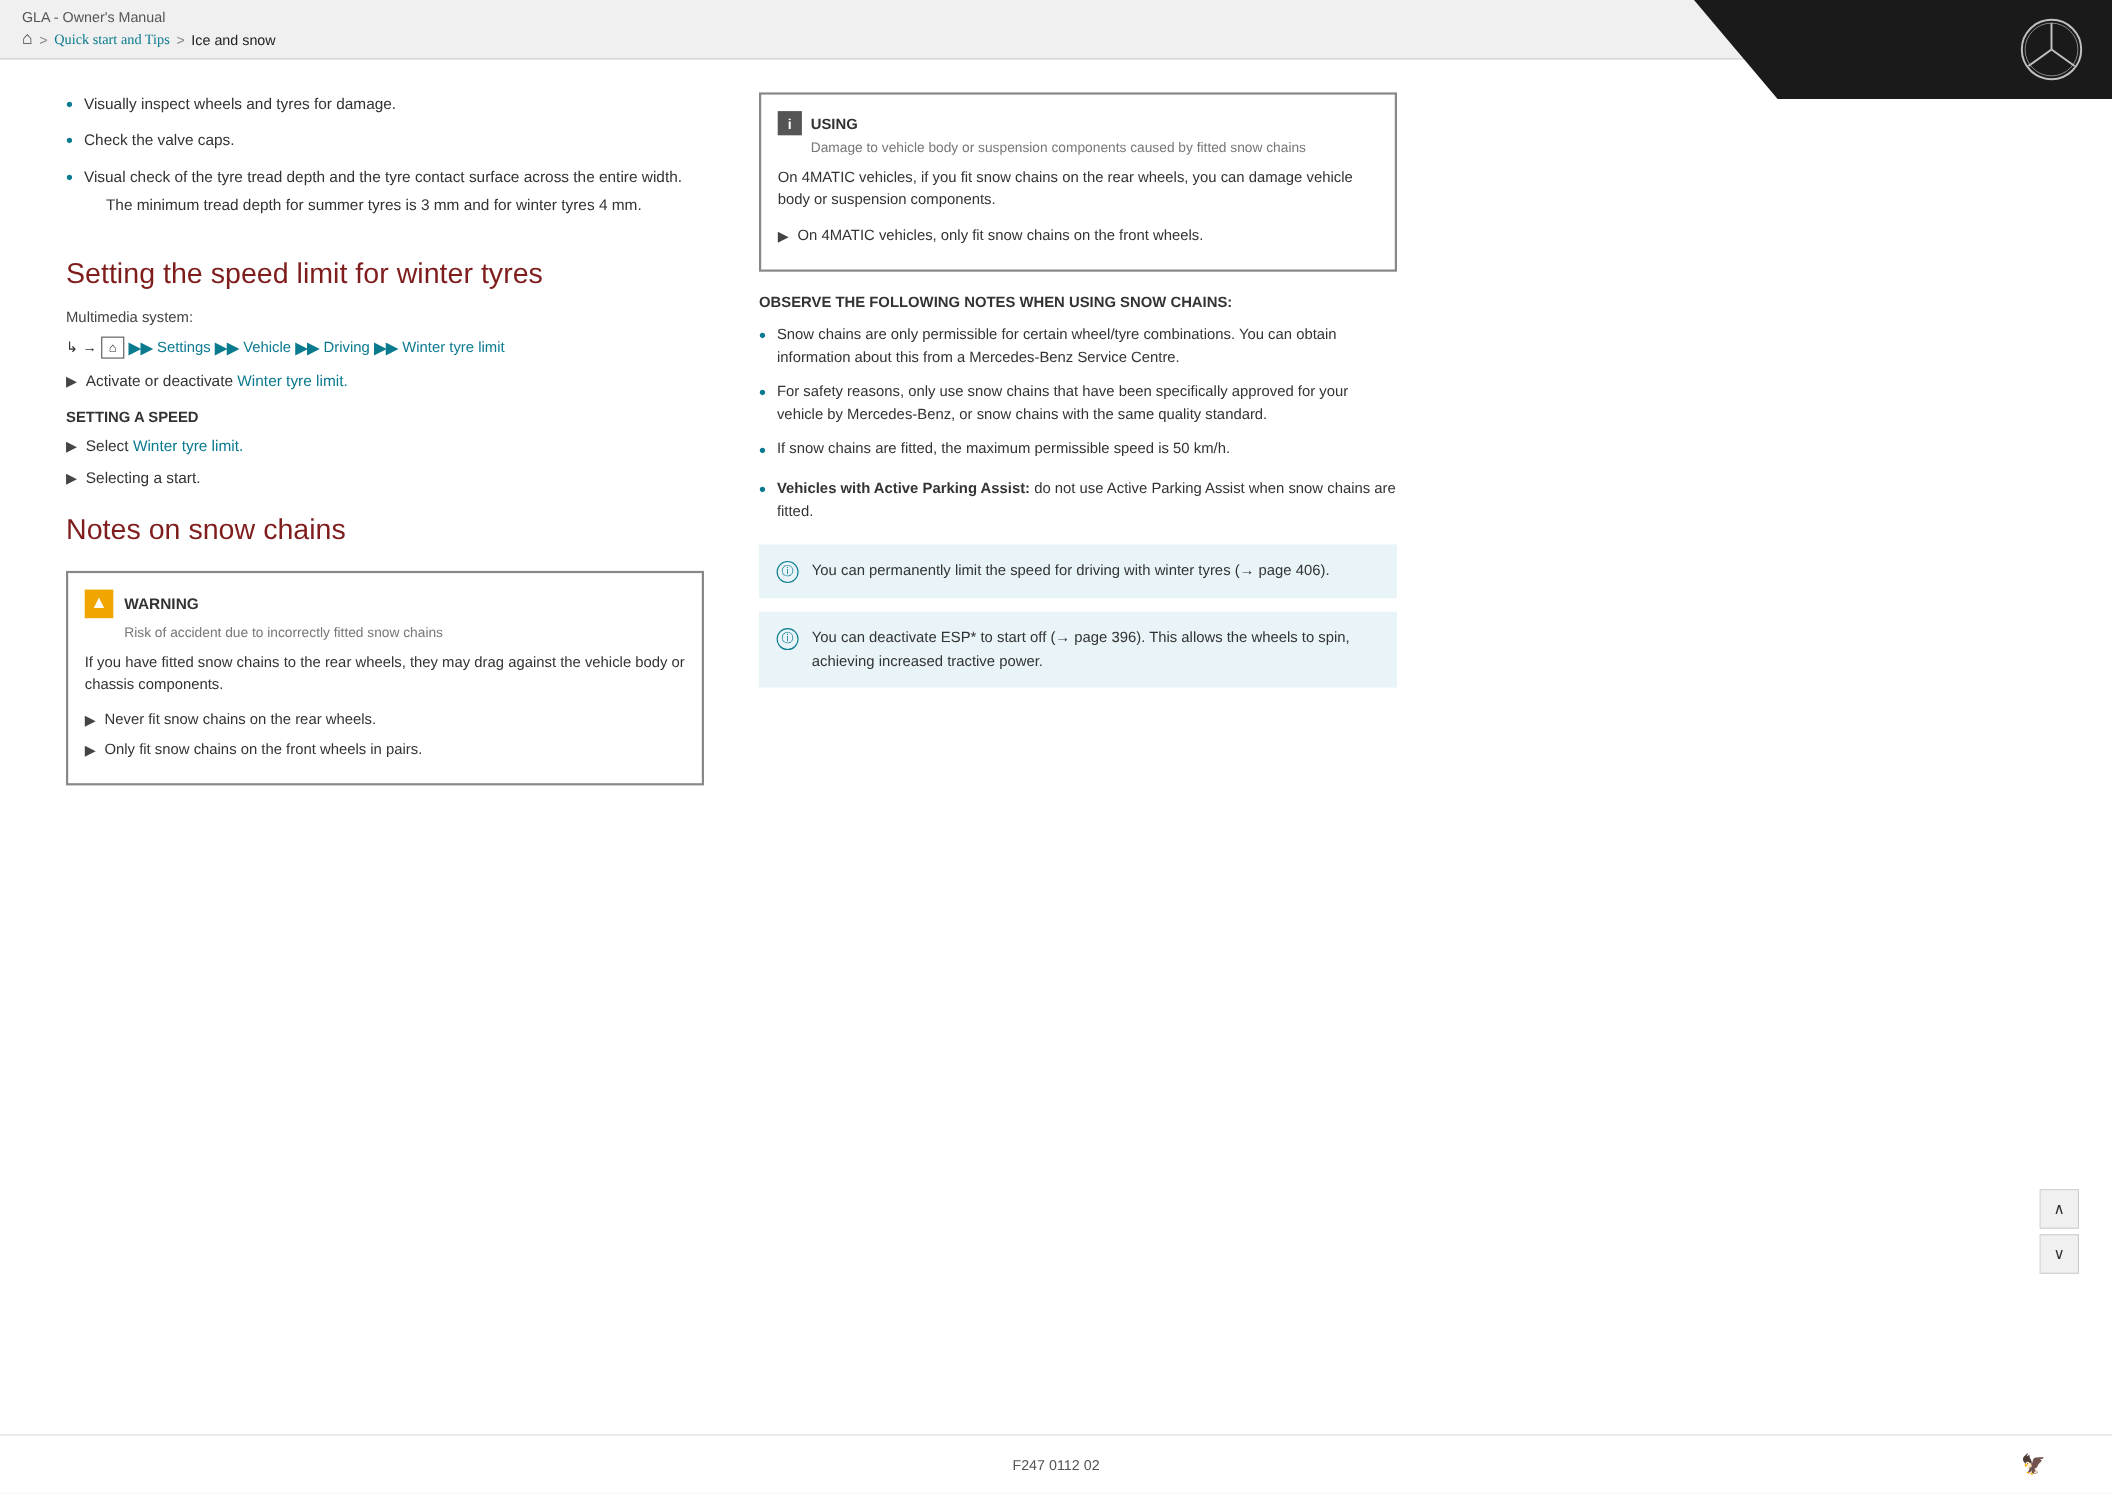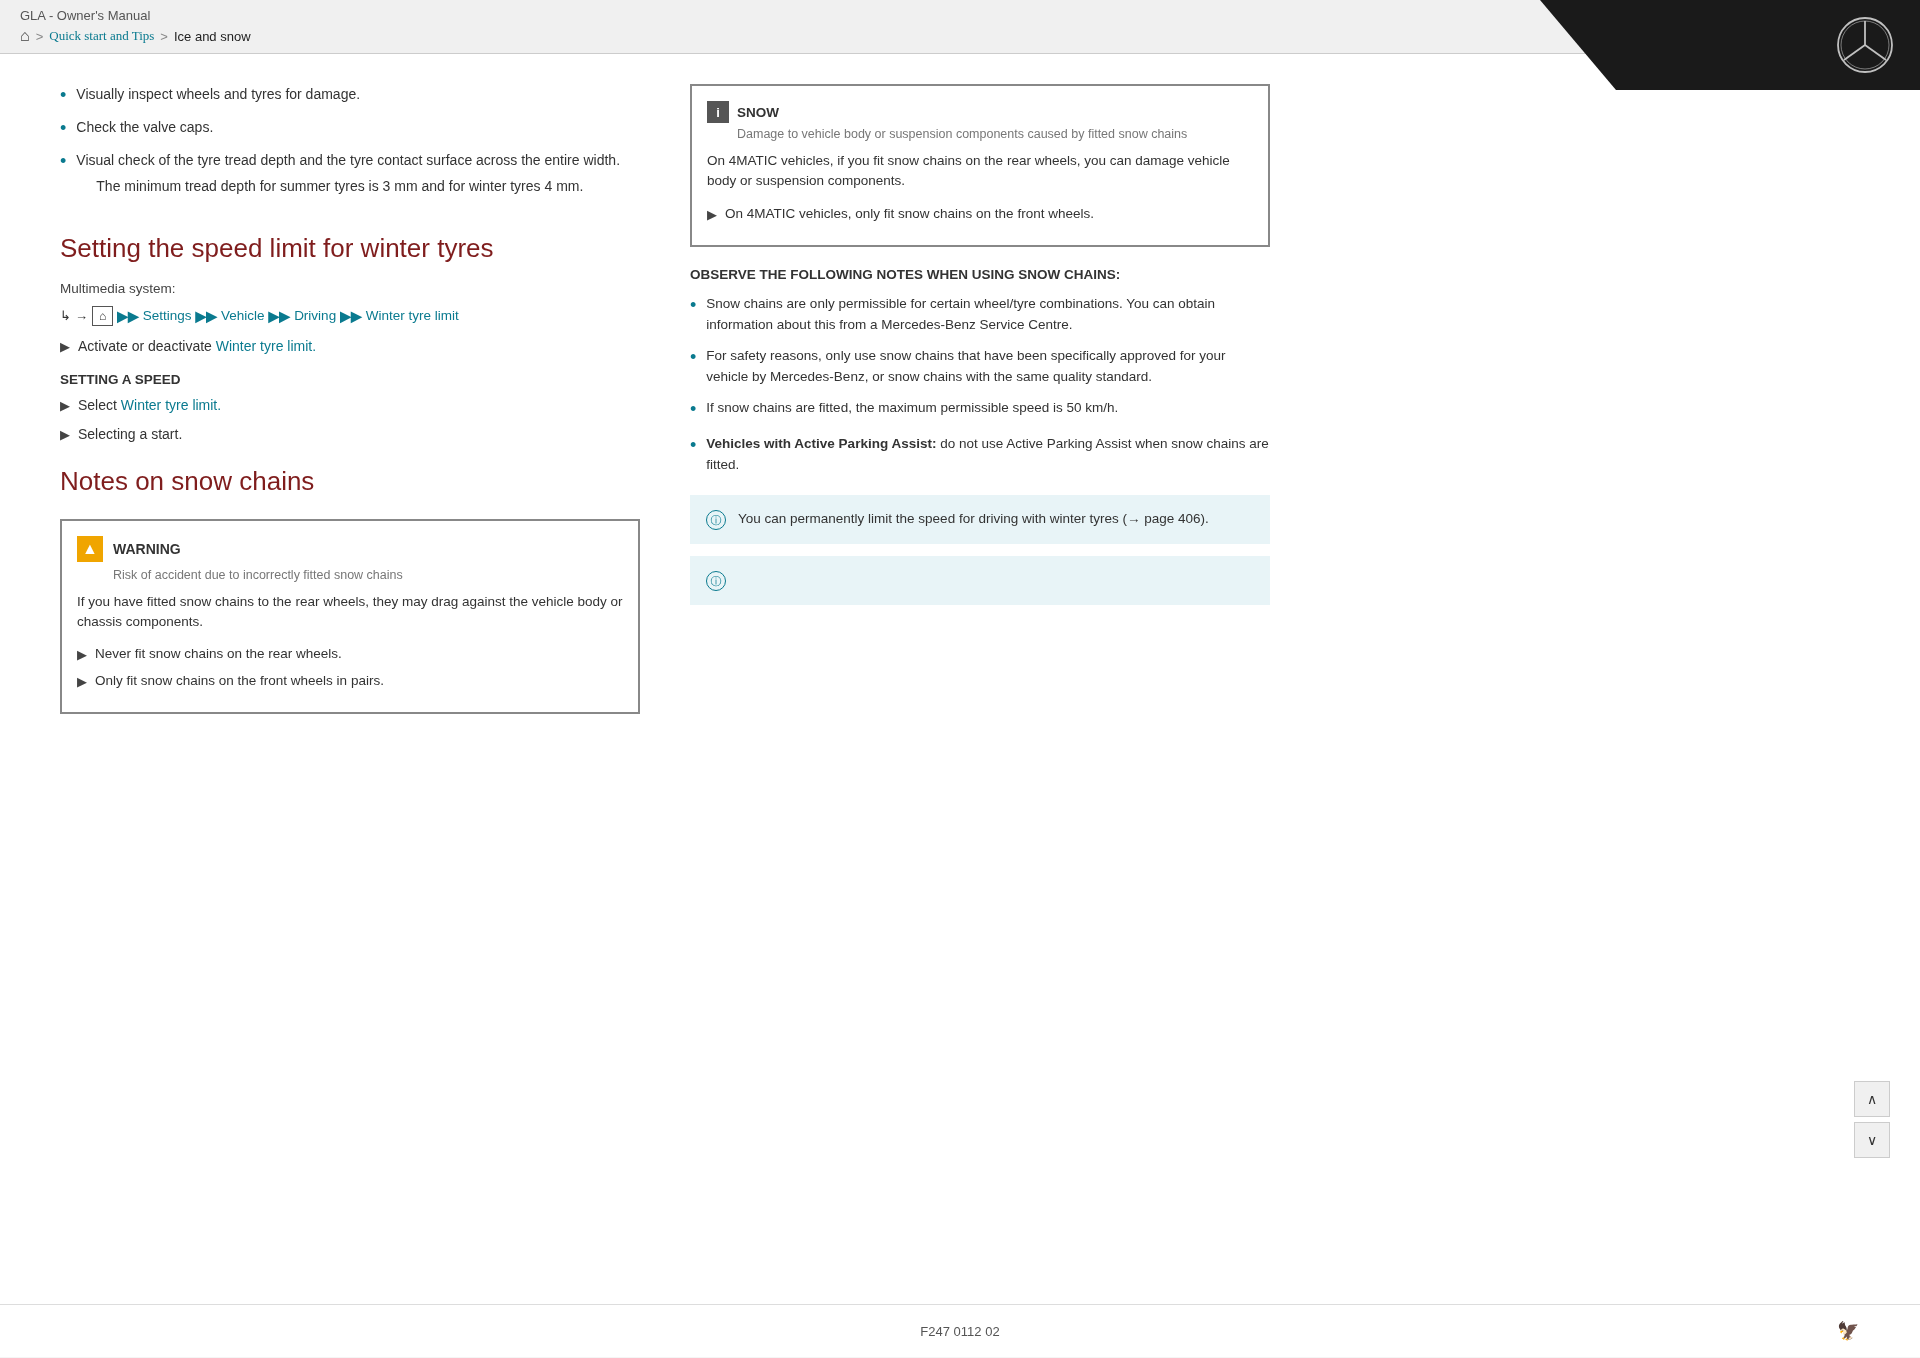--- a/index.html
+++ b/index.html
@@ -457,21 +457,21 @@
       </div>
     </div>
 
   </div>
 
   <div class="right-column">
 
     <div class="note-box">
       <div class="note-header">
         <div class="note-icon">i</div>
-        <span class="note-title">SNOW</span>
+        <span class="note-title">USING</span>
       </div>
       <div class="note-subtitle">Damage to vehicle body or suspension components caused by fitted snow chains</div>
       <div class="note-body">On 4MATIC vehicles, if you fit snow chains on the rear wheels, you can damage vehicle body or suspension components.</div>
       <div class="warning-step">
         <span class="step-arrow">▶</span>
         <span>On 4MATIC vehicles, only fit snow chains on the front wheels.</span>
       </div>
     </div>
 
     <div class="observe-heading">OBSERVE THE FOLLOWING NOTES WHEN USING SNOW CHAINS:</div>
@@ -498,20 +498,21 @@
       </li>
     </ul>
 
     <div class="info-box">
       <div class="info-icon">ⓘ</div>
       <span>You can permanently limit the speed for driving with winter tyres (→ page 406).</span>
     </div>
 
     <div class="info-box">
       <div class="info-icon">ⓘ</div>
+      <span>You can deactivate ESP* to start off (→ page 396). This allows the wheels to spin, achieving increased tractive power.</span>
     </div>
 
   </div>
 
 </div>
 
 <div style="position: fixed; right: 30px; bottom: 200px;">
   <div class="scroll-btn" style="margin-bottom: 5px;">∧</div>
   <div class="scroll-btn">∨</div>
 </div>

